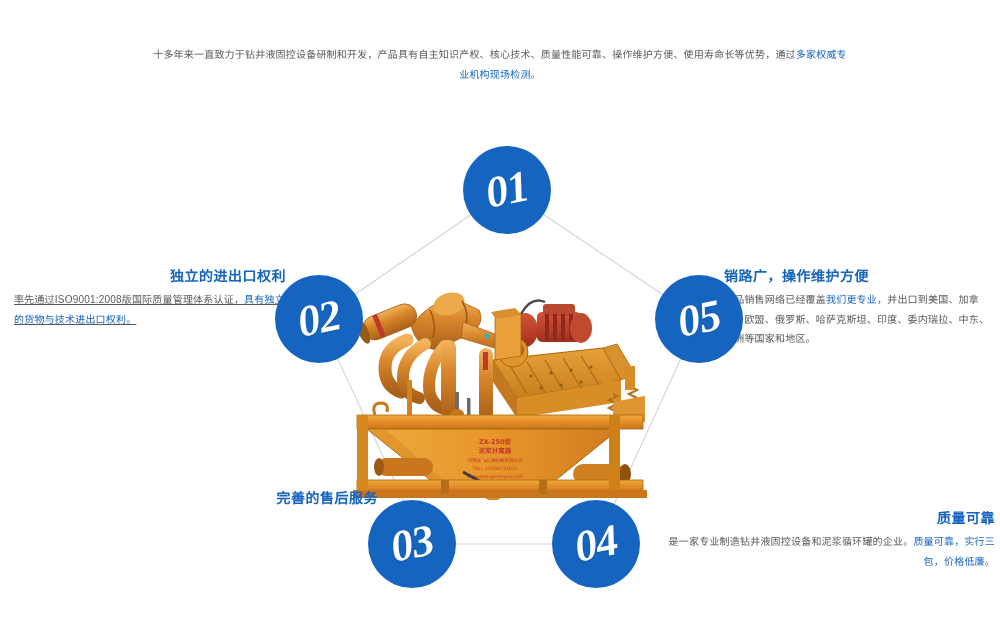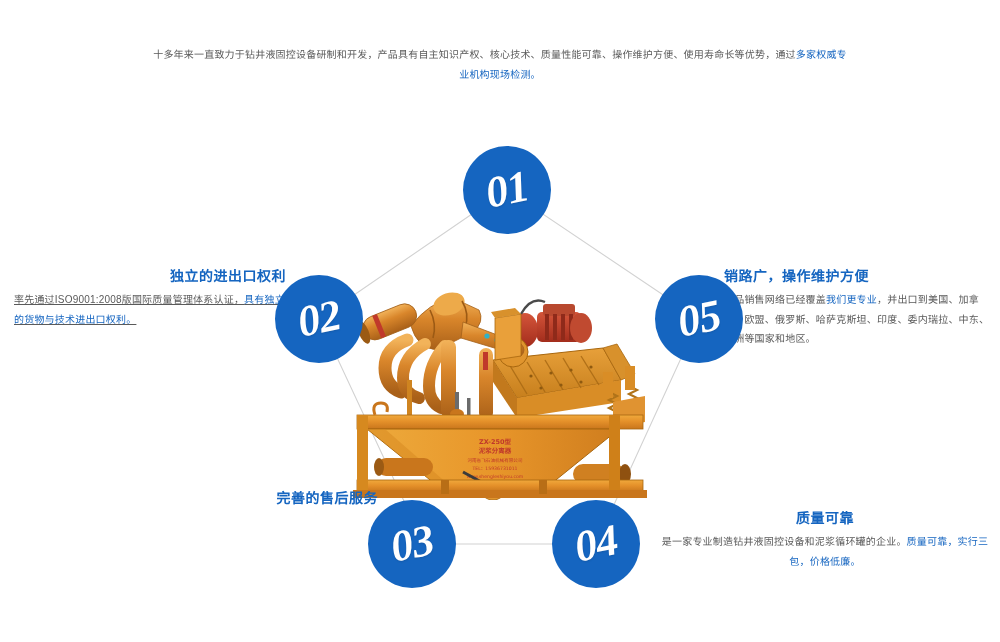--- a/index.html
+++ b/index.html
@@ -75,21 +75,21 @@
 
   
   #block-05{left:724px;top:266px;width:268px;text-align:left;}
 
   
   #block-03{left:10px;top:488px;width:344px;text-align:right;margin-left:24px;}
   #block-03 .title{text-align:right;}
   #block-03 .para{text-align:left;text-indent:28px;}
 
   
-  #block-04{left:655px;top:508px;width:340px;text-align:center;}
+  #block-04{left:655px;top:508px;width:340px;text-align:right;}
 
   
   .machine{position:absolute;left:345px;top:252px;width:310px;height:248px;z-index:3;}
 </style>
 </head>
 <body>
 
 <div class="stage">
 
   <svg class="pentagon-lines" viewBox="0 0 1000 642">

